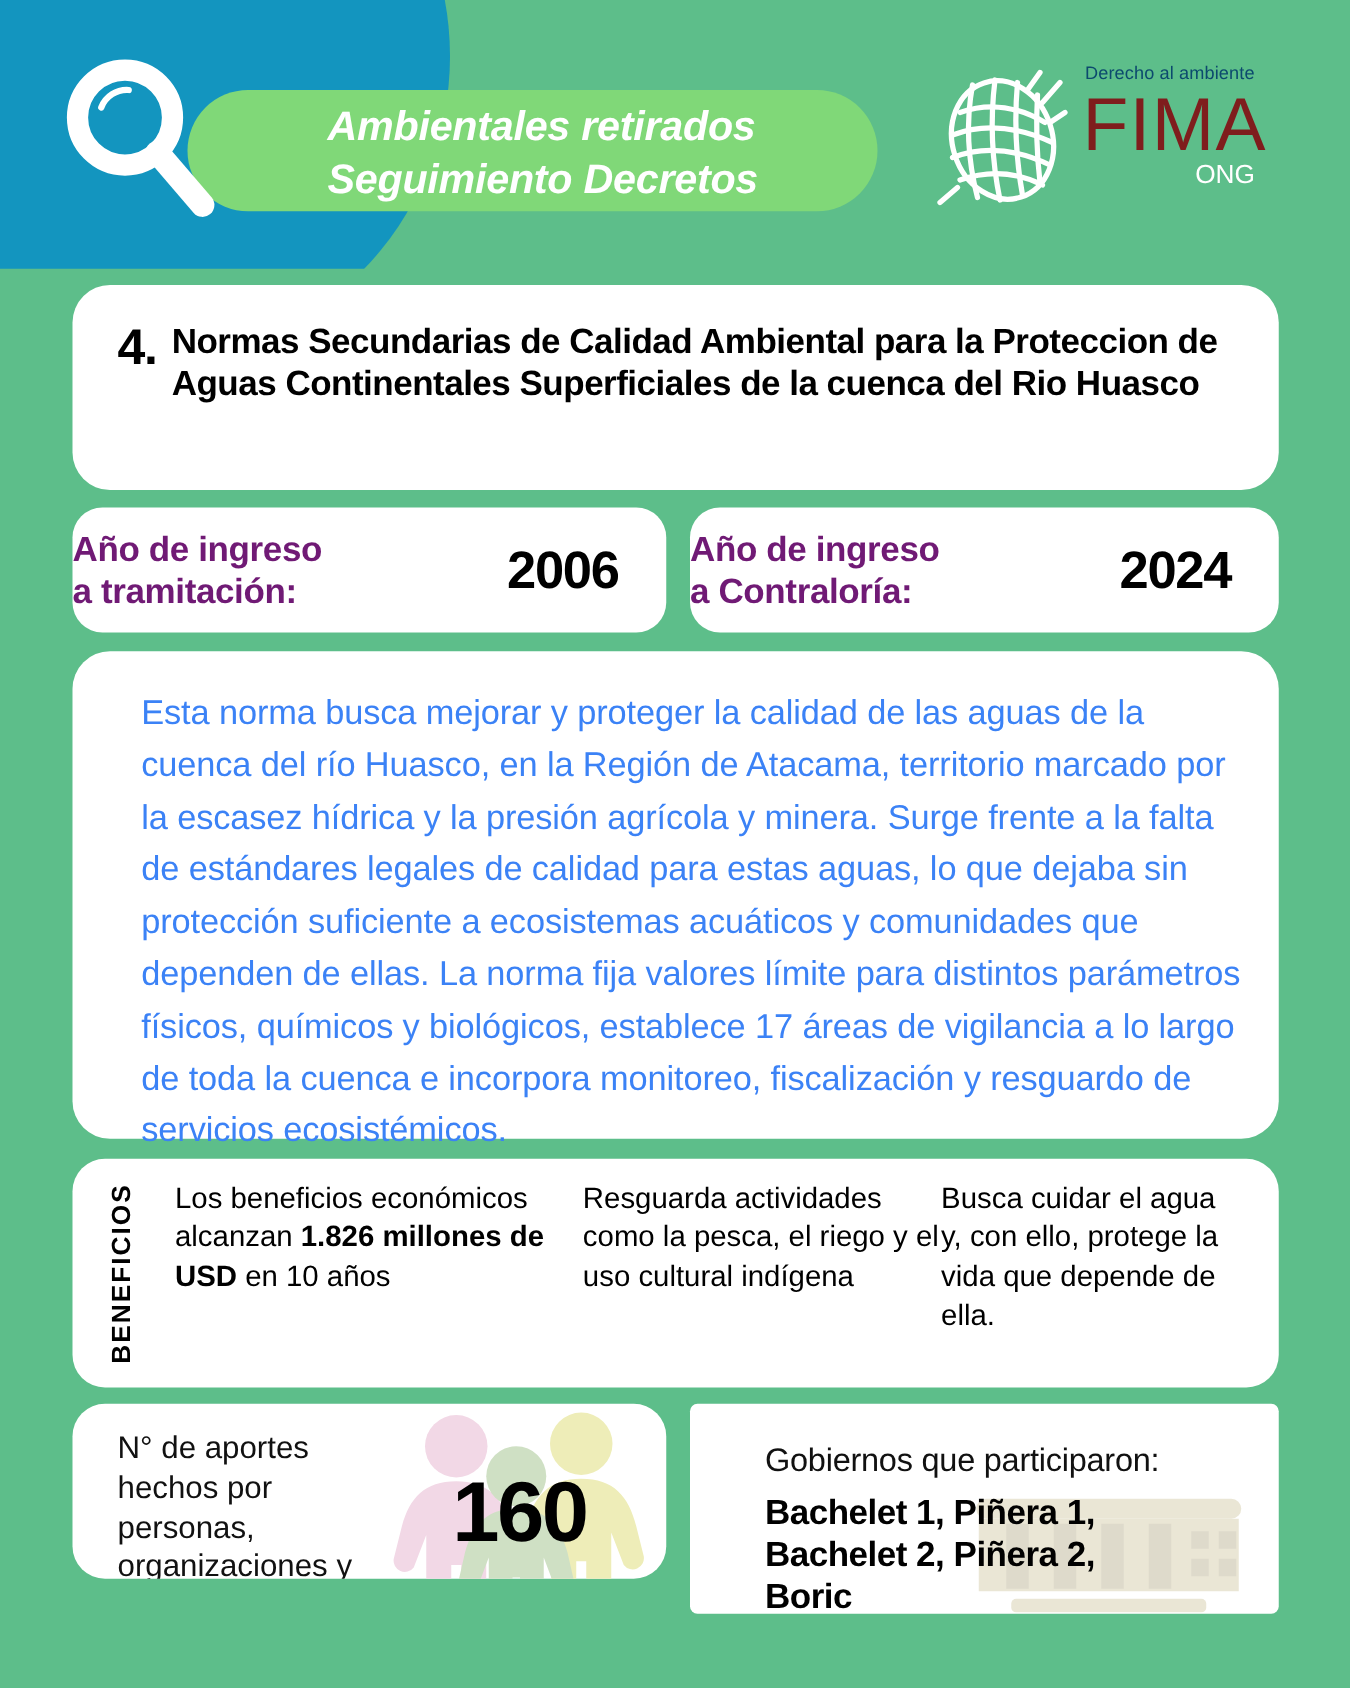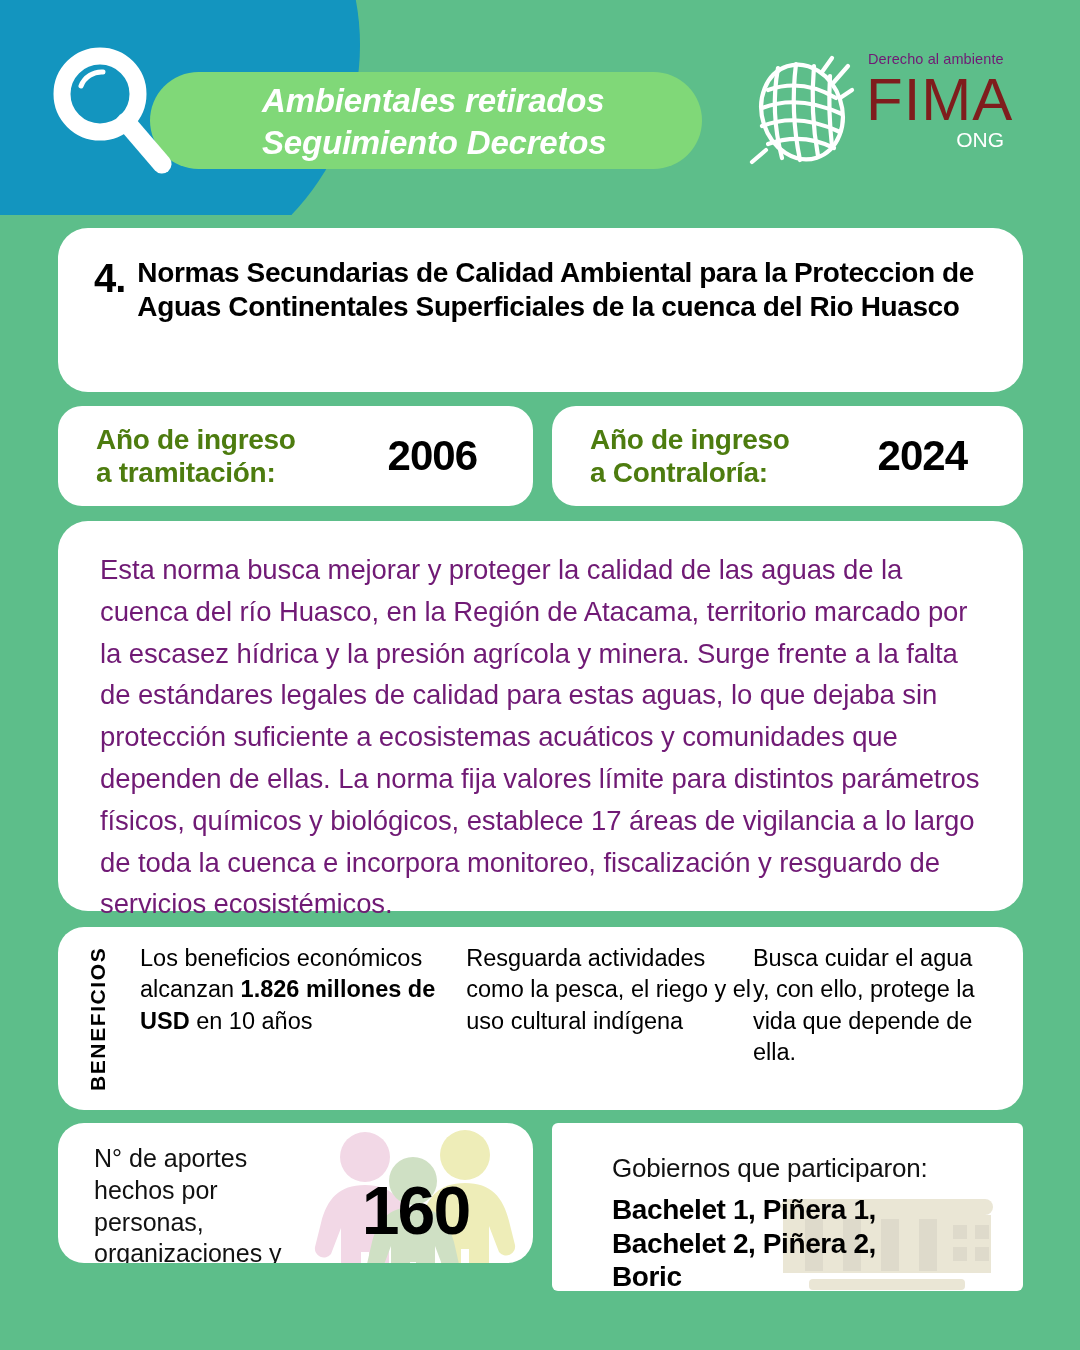--- a/index.html
+++ b/index.html
@@ -64,21 +64,21 @@
     width: 108px; height: 112px;
   }
   .logo-text {
     position: absolute;
     left: 118px; top: 0px;
     width: 152px;
     text-align: left;
   }
   .logo-tag {
     font-size: 14.5px;
-    color: #701a75;
+    color: #0c4a6e;
     letter-spacing: 0.1px;
     line-height: 1;
     padding-left: 2px;
   }
   .logo-fima {
     font-size: 60px;
     font-weight: 400;
     color: #7f1d1d;
     line-height: 0.95;
     letter-spacing: 1px;
@@ -137,48 +137,47 @@
     border-radius: 24px;
     display: flex;
     align-items: center;
   }
   .year-card-left { left: 58px; width: 475px; }
   .year-card-right { left: 552px; width: 471px; }
 
   .year-label {
     font-size: 28px;
     font-weight: bold;
-    color: #4d7c0f;
+    color: #701a75;
     line-height: 1.18;
     letter-spacing: -0.3px;
-    padding-left: 38px;
     flex: 0 0 auto;
   }
   .year-value {
     font-size: 42px;
     font-weight: bold;
     color: #000;
     letter-spacing: -1px;
     margin-left: auto;
-    padding-right: 56px;
+    padding-right: 38px;
   }
 
   
   .desc-card {
     left: 58px; top: 521px;
     width: 965px; height: 390px;
     border-radius: 30px;
   }
   .desc-text {
     position: absolute;
-    left: 42px; top: 28px;
+    left: 55px; top: 28px;
     width: 890px;
     font-size: 27.5px;
     line-height: 1.52;
-    color: #701a75;
+    color: #3b82f6;
     letter-spacing: -0.1px;
   }
 
   
   .ben-card {
     left: 58px; top: 927px;
     width: 965px; height: 183px;
     border-radius: 26px;
   }
   .ben-vertical {

